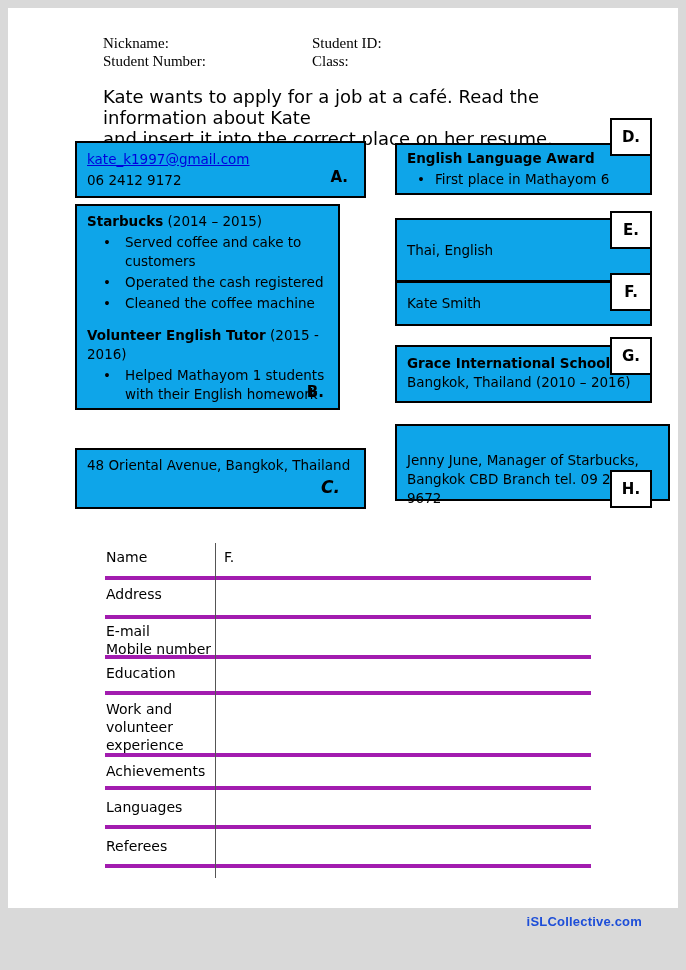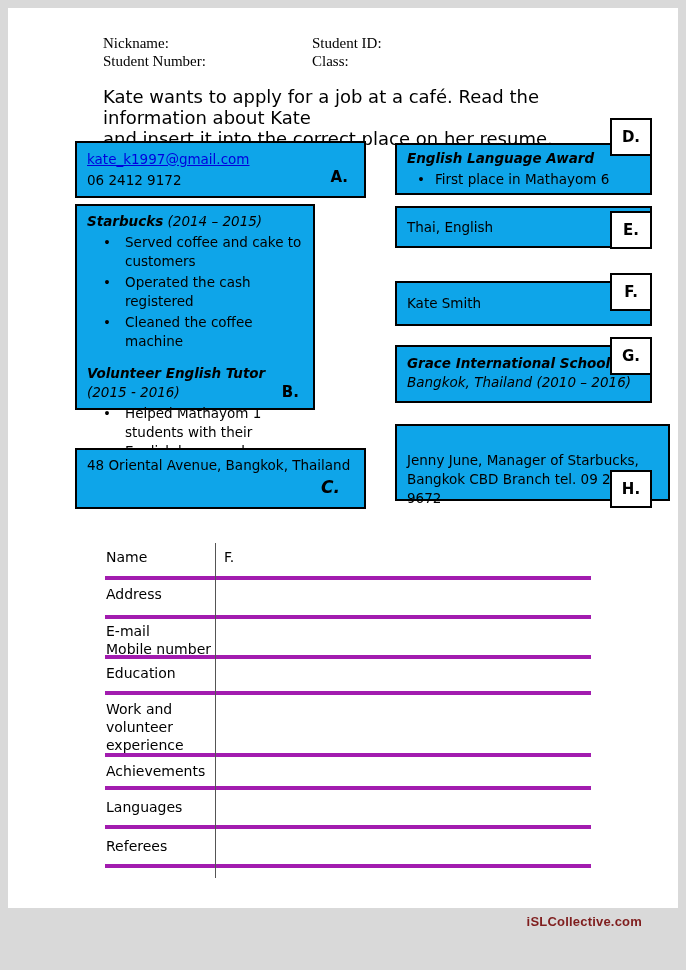--- a/index.html
+++ b/index.html
@@ -15,38 +15,38 @@
   .box{position:absolute;background:#0ea5e9;border:2px solid #000;box-sizing:border-box;
        padding:6px 10px;font-size:13.5px;line-height:19px;}
   .tag{position:absolute;width:42px;height:38px;background:#fff;border:2px solid #000;
        box-sizing:border-box;display:flex;align-items:center;justify-content:center;
        font-size:15px;font-weight:600;z-index:5;}
   .corner{position:absolute;font-size:15px;font-weight:600;}
   .corner.it{font-style:italic;font-size:17px;}
 
   .email{color:#0000dd;text-decoration:underline;cursor:pointer;display:inline-block;}
   .b{font-weight:bold;}
-  .line{line-height:19px;font-style:italic;}
+  .line{line-height:19px;}
   .mt13{margin-top:13px;}
   .bullet{position:relative;padding-left:38px;margin-top:2px;line-height:19px;}
   .bullet::before{content:"•";position:absolute;left:16px;}
   .bullet.tight{padding-left:28px;}
   .bullet.tight::before{left:10px;}
   .vcenter{display:flex;align-items:center;}
   .preline{white-space:pre-line;}
 
   .rtable{position:absolute;font-size:14px;}
   .trow{display:flex;align-items:flex-start;box-sizing:border-box;
         border-bottom:4px solid #a21caf;padding-top:5px;}
   .tlabel{width:110px;line-height:18px;white-space:pre-line;padding-left:1px;}
   .tvalue{padding-left:8px;line-height:18px;}
   .vline{position:absolute;left:215px;top:543px;width:1px;height:335px;background:#555;}
 
   .watermark{position:absolute;right:44px;top:914px;font-family:"Liberation Sans",sans-serif;
-             font-weight:bold;font-size:13px;color:#7f1d1d;letter-spacing:.2px;}
+             font-weight:bold;font-size:13px;color:#1d4ed8;letter-spacing:.2px;}
 </style>
 </head>
 <body>
 
 <div class="canvas">
   <div class="page"></div>
 
   <span class="hdr" style="left:103px;top:35px">Nickname:</span>
   <span class="hdr" style="left:312px;top:35px">Student ID:</span>
   <span class="hdr" style="left:103px;top:53px">Student Number:</span>
@@ -54,21 +54,21 @@
 
   <div class="instructions">Kate wants to apply for a job at a café. Read the information about Kate
 and insert it into the correct place on her resume.</div>
 
   <div class="box" style="left:75px;top:141px;width:291px;height:57px;line-height:21px;">
     <a class="email">kate_k1997@gmail.com</a>
     <div>06 2412 9172</div>
     <span class="corner" style="right:16px;bottom:8px">A.</span>
   </div>
 
-  <div class="box" style="left:75px;top:204px;width:240px;height:206px">
+  <div class="box" style="left:75px;top:204px;width:265px;height:206px">
     <div class="line">
       <span class="b">Starbucks</span><span> (2014 – 2015)</span>
     </div>
     <div class="bullet">Served coffee and cake to customers</div>
     <div class="bullet">Operated the cash registered</div>
     <div class="bullet">Cleaned the coffee machine</div>
     <div class="line mt13">
       <span class="b">Volunteer English Tutor</span><span> (2015 - 2016)</span>
     </div>
     <div class="bullet">Helped Mathayom 1 students with their English homework</div>
@@ -79,21 +79,21 @@
     <div>48 Oriental Avenue, Bangkok, Thailand</div>
     <span class="corner it" style="right:24px;bottom:10px">C.</span>
   </div>
 
   <div class="box" style="left:395px;top:143px;width:257px;height:52px;padding-top:4px;">
     <div class="line b">English Language Award</div>
     <div class="bullet tight">First place in Mathayom 6</div>
   </div>
   <div class="tag" style="left:610px;top:118px">D.</div>
 
-  <div class="box vcenter" style="left:395px;top:206px;width:257px;height:42px">
+  <div class="box vcenter" style="left:395px;top:218px;width:257px;height:64px">
     <span>Thai, English</span>
   </div>
   <div class="tag" style="left:610px;top:211px">E.</div>
 
   <div class="box vcenter" style="left:395px;top:281px;width:257px;height:45px">
     <span>Kate Smith</span>
   </div>
   <div class="tag" style="left:610px;top:273px">F.</div>
 
   <div class="box" style="left:395px;top:345px;width:257px;height:58px;padding-top:7px;">

